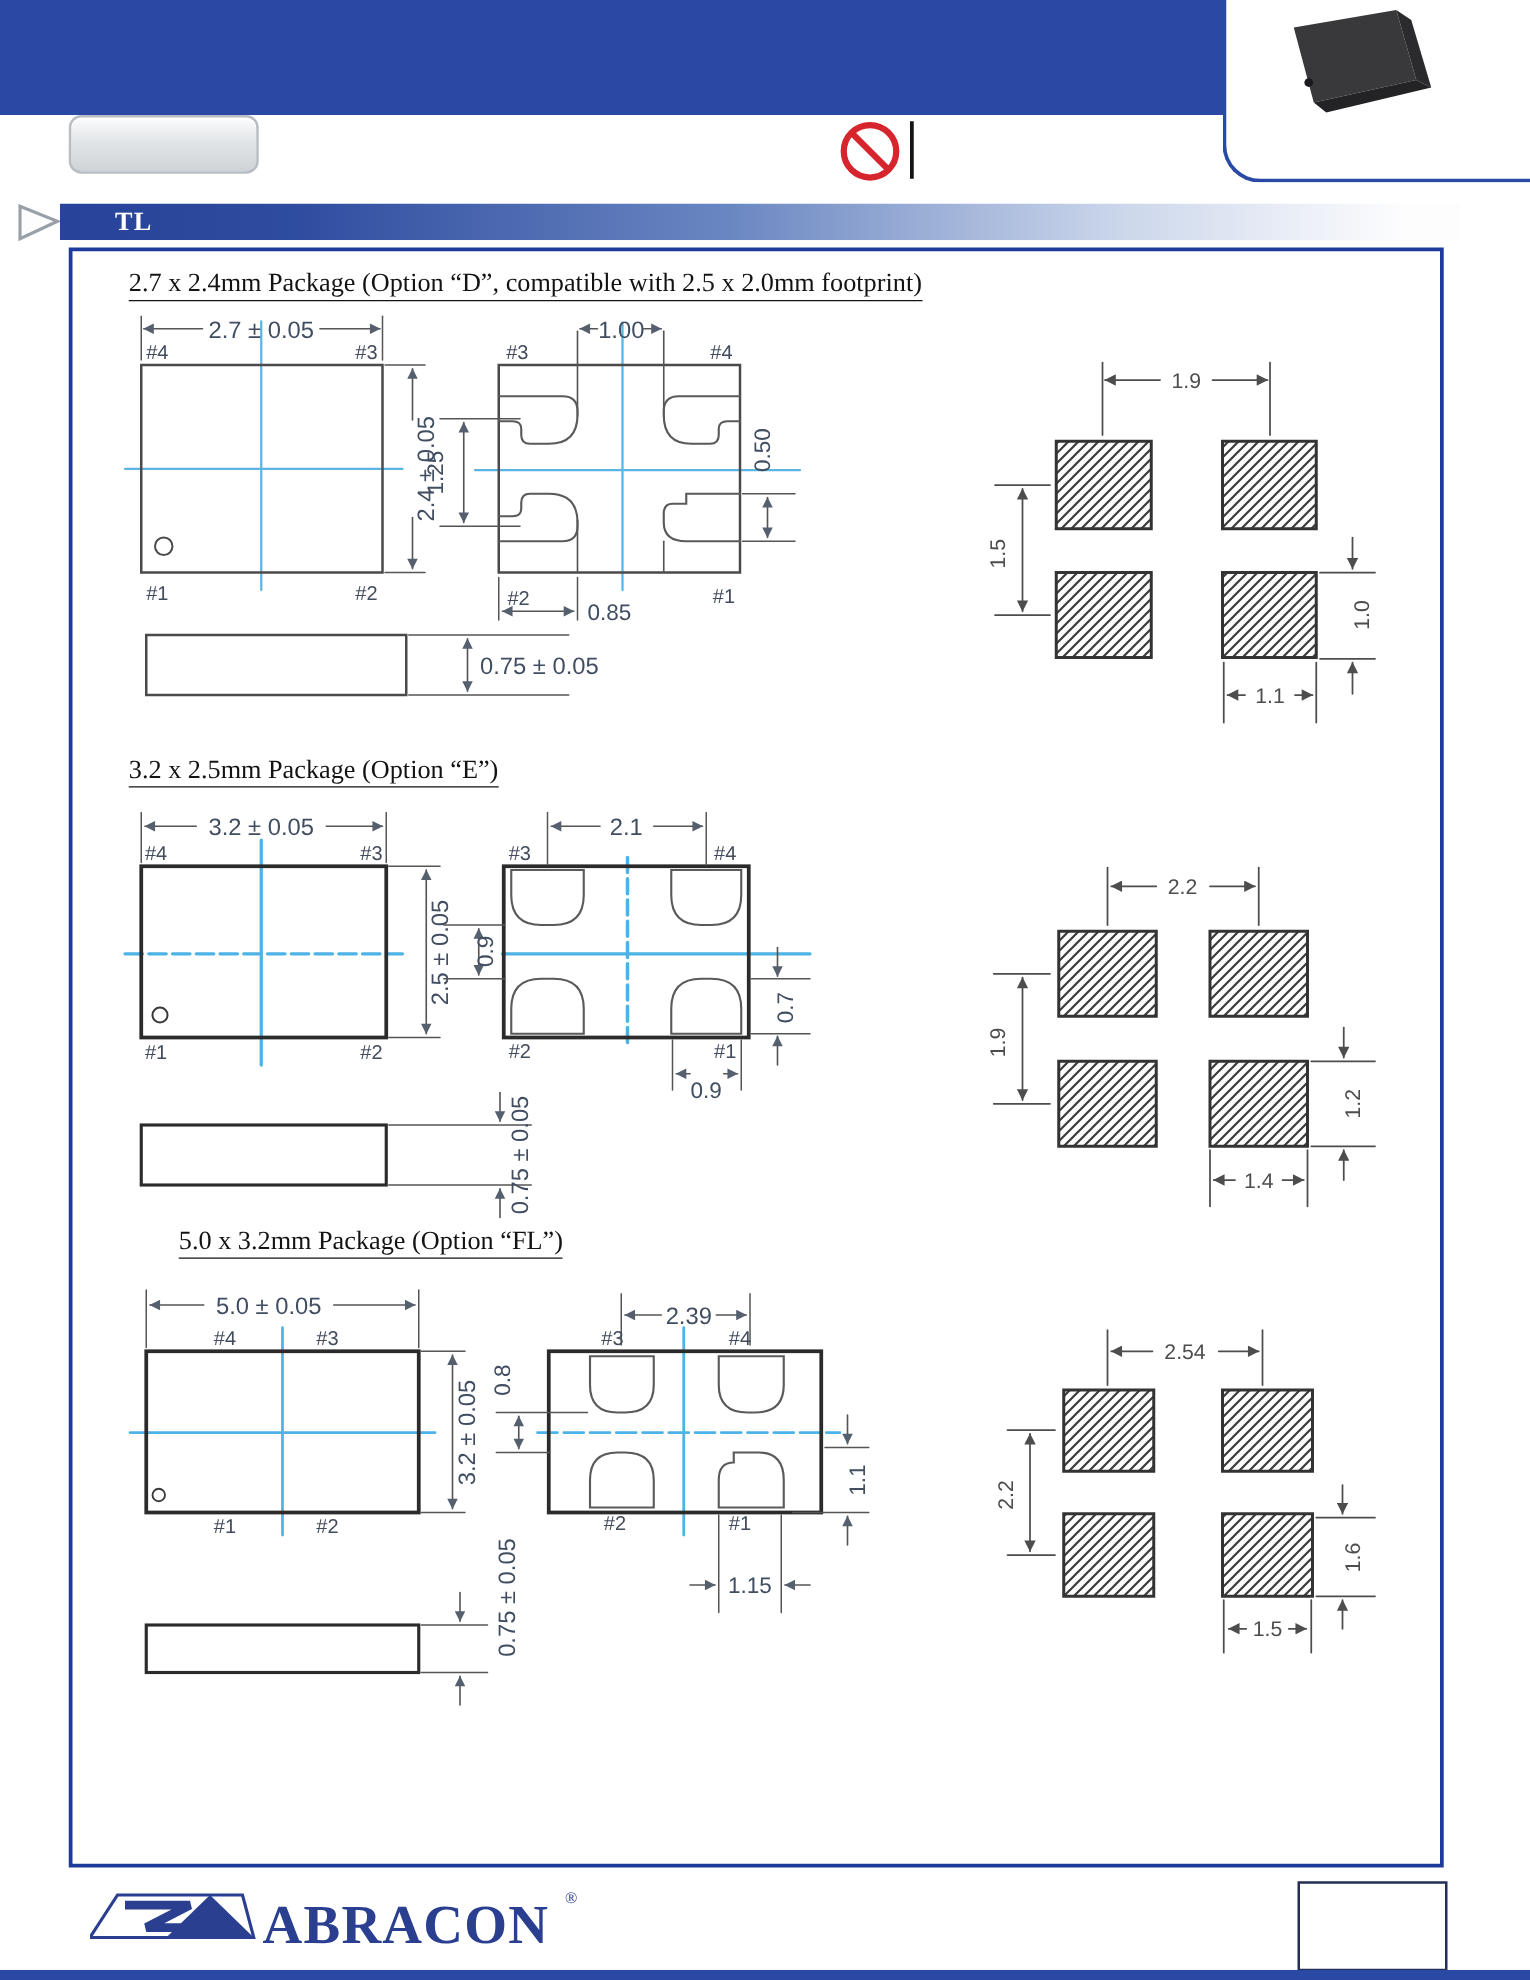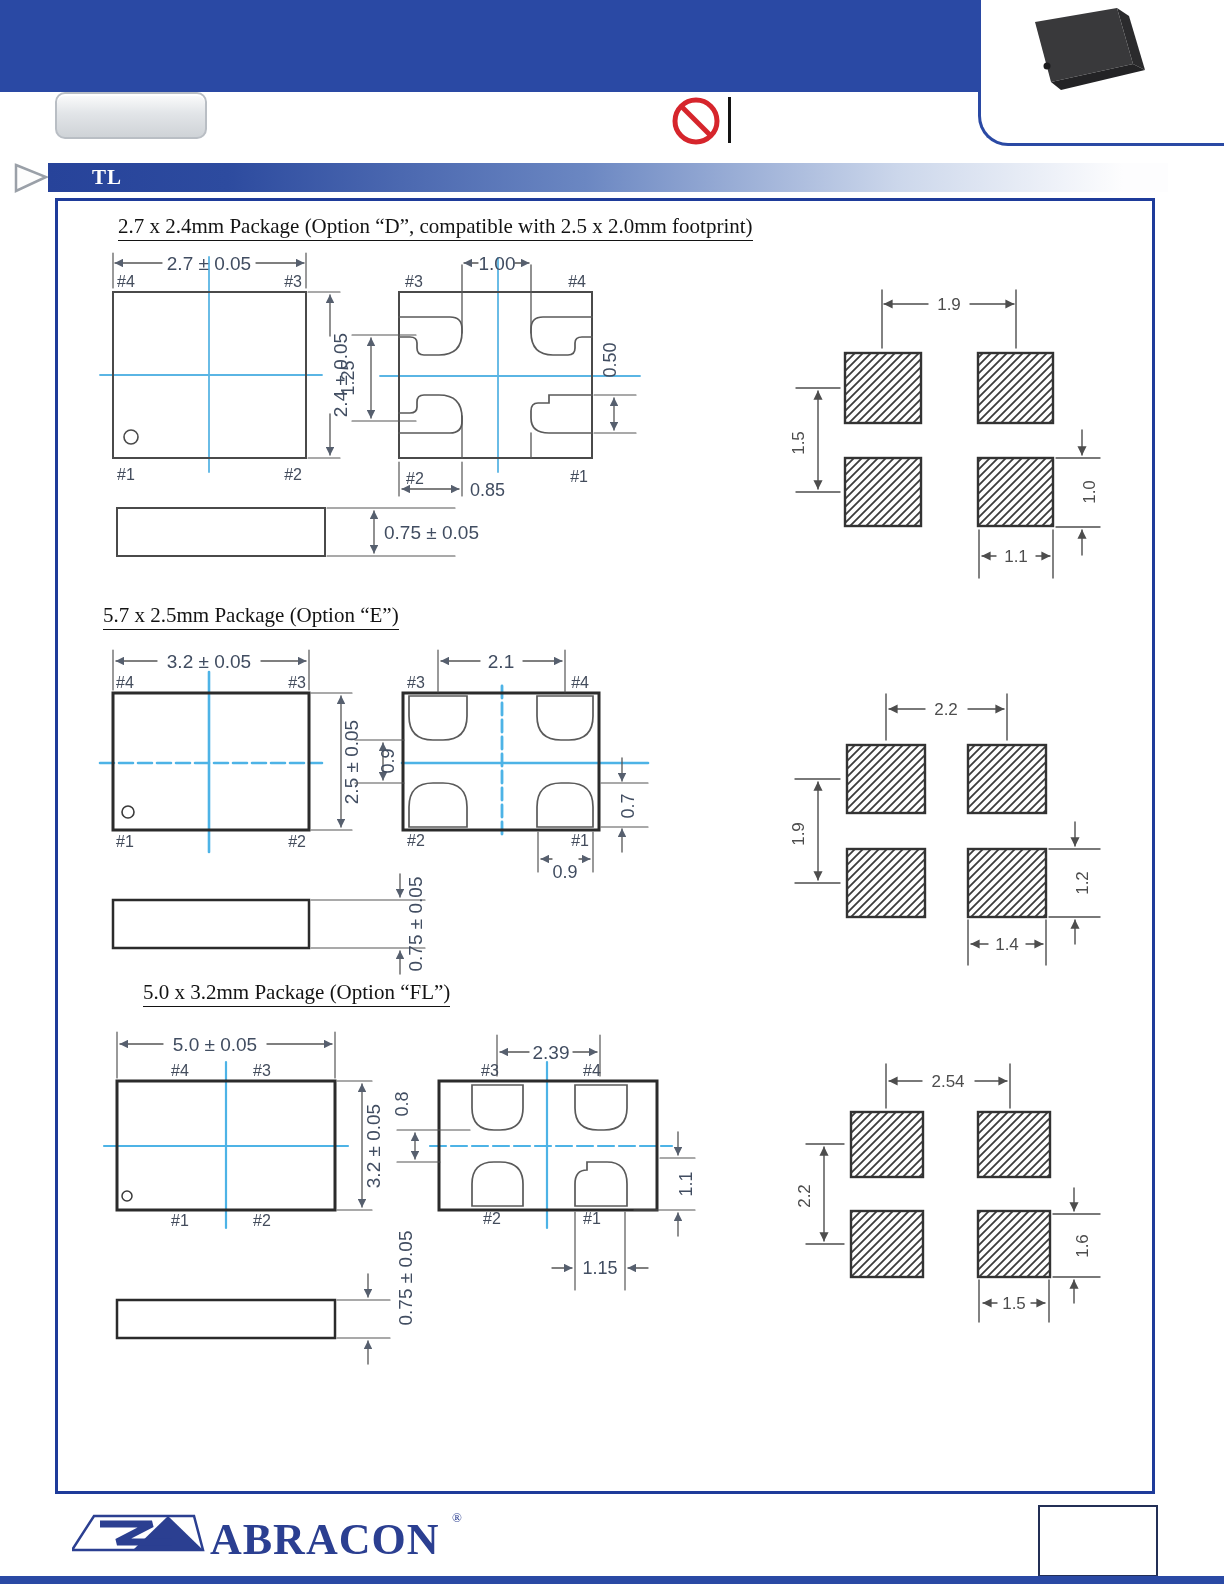--- a/index.html
+++ b/index.html
@@ -15,21 +15,21 @@
   .tl-bar{position:absolute;left:48px;top:163px;width:1120px;height:29px;
         background:linear-gradient(to right,#27439a 0%,#2d4b9f 16%,#6b87c2 48%,#ccd7eb 76%,#fdfdfe 96%);
         color:#ffffff;font-family:"Liberation Serif",serif;font-weight:bold;font-size:21px;
         letter-spacing:1px;line-height:29px;padding-left:0;}
   .tl-bar span{margin-left:44px;}
   .tri-icon{position:absolute;left:12px;top:161px;}
   .content{position:absolute;left:55px;top:198px;width:1094px;height:1290px;
         border:3px solid #1e3b9a;background:#ffffff;}
   .sec-title{position:absolute;font-family:"Liberation Serif",serif;font-size:21px;color:#131313;
         border-bottom:1.6px solid #131313;padding-bottom:1px;white-space:nowrap;}
-  #t-d{left:103px;top:214px;margin-left:15px;}
+  #t-d{left:103px;top:214px;}
   #t-e{left:103px;top:603px;}
   #t-fl{left:103px;top:980px;margin-left:40px;}
   .draw{position:absolute;left:0;top:0;width:1224px;height:1584px;}
   .logo{position:absolute;left:72px;top:1508px;}
   .pagebox{position:absolute;left:1038px;top:1505px;width:116px;height:68px;background:#fff;
         border:2.5px solid #232f55;}
   .botbar{position:absolute;left:0;top:1576px;width:1224px;height:8px;background:#2a49a4;}
   
   .dt{font-family:"Liberation Sans",sans-serif;font-size:19px;fill:#414d61;}
   .db{font-family:"Liberation Sans",sans-serif;font-size:18px;fill:#414d61;}
@@ -66,21 +66,21 @@
     <polygon points="4,4 34,16 4,30" fill="#fdfdfd" stroke="#9aa0a8" stroke-width="2.5"></polygon>
   </svg>
 
   <div class="tl-bar">
     <span>TL</span>
   </div>
 
   <div class="content"></div>
 
   <div class="sec-title" id="t-d">2.7 x 2.4mm Package (Option “D”, compatible with 2.5 x 2.0mm footprint)</div>
-  <div class="sec-title" id="t-e">5.7 x 2.5mm Package (Option “E”)</div>
+  <div class="sec-title" id="t-e">3.2 x 2.5mm Package (Option “E”)</div>
   <div class="sec-title" id="t-fl">5.0 x 3.2mm Package (Option “FL”)</div>
 
   <svg class="draw" viewBox="0 0 1224 1584">
     <defs>
       <marker id="mA" viewBox="0 0 10 10" refX="9.5" refY="5" markerWidth="8" markerHeight="6.5" orient="auto-start-reverse">
         <path d="M0 0 L10 5 L0 10 Z" fill="#565f6e"></path>
       </marker>
       <marker id="mB" viewBox="0 0 10 10" refX="9.5" refY="5" markerWidth="8" markerHeight="6.5" orient="auto-start-reverse">
         <path d="M0 0 L10 5 L0 10 Z" fill="#4d4d4d"></path>
       </marker>

